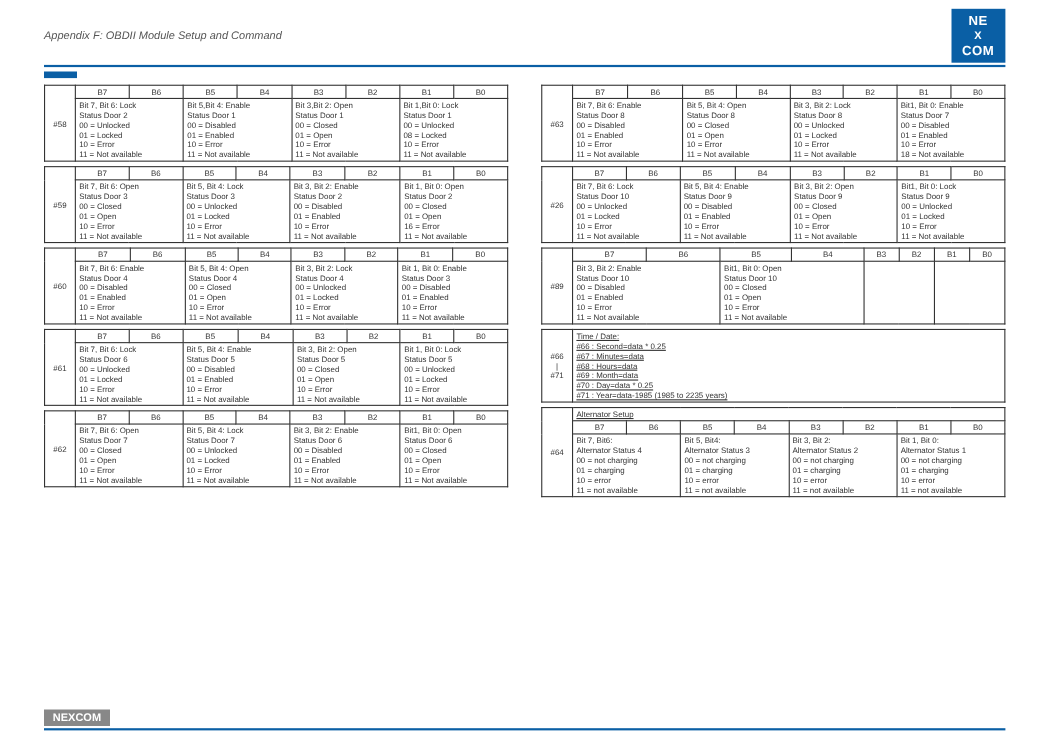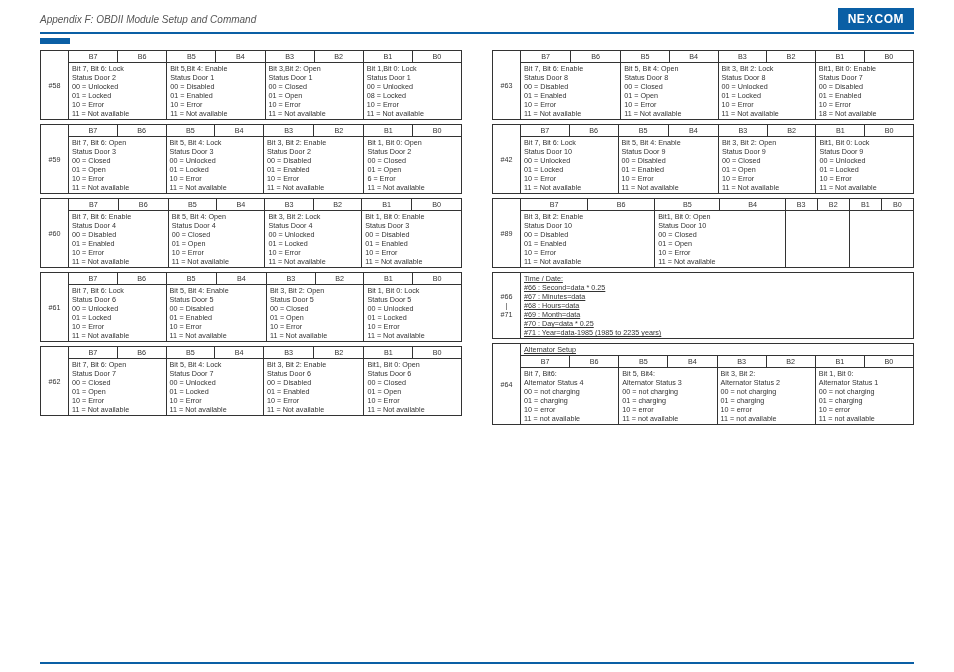--- a/index.html
+++ b/index.html
@@ -1,19 +1,19 @@
 <!DOCTYPE html>
 <html><head>
 <meta charset="utf-8">
 <style>
   * { box-sizing: border-box; margin: 0; padding: 0; }
   body { font-family: Arial, sans-serif; background: #fff; width: 954px; height: 672px; position: relative; color: #333; }
   .header { display: flex; justify-content: space-between; align-items: center; padding: 8px 40px 2px 40px; }
   .breadcrumb { font-size: 10px; color: #555; font-style: italic; }
-  .logo-top { background: #0a5fa5; color: #fff; font-weight: bold; font-size: 12px; padding: 4px 10px; letter-spacing: 0.5px; display:flex; align-items:center; gap:1px;}
+  .logo-top { background: #0a5fa5; color: #fff; font-weight: bold; font-size: 12px; padding: 4px 10px; letter-spacing: 0.5px; display:flex; align-items:center; gap:1px;flex-direction:column;}
   .logo-top .x { color:#fff; font-size:10px; }
   .hr-top { height: 2px; background: #0a5fa5; margin: 0 40px 2px 40px; }
   .accent { width: 30px; height: 6px; background: #0a5fa5; margin: 4px 0 6px 40px; }
   .content { display: flex; gap: 30px; padding: 0 40px; }
   .col { flex: 1; }
   table.reg { border-collapse: collapse; width: 100%; margin-bottom: 4px; font-size: 7.2px; line-height: 1.25; }
   table.reg td, table.reg th { border: 1px solid #333; padding: 1px 3px; vertical-align: top; text-align: left; }
   table.reg .rownum { text-align: center; vertical-align: middle; width: 28px; }
   .cellwrap { white-space: pre-line; }
   .freecell { padding: 2px 4px; text-decoration: underline; }
@@ -111,21 +111,21 @@
             <td colspan="2" class="cellwrap">Bit 3, Bit 2: Enable
 Status Door 2
 00 = Disabled
 01 = Enabled
 10 = Error
 11 = Not available</td>
             <td colspan="2" class="cellwrap">Bit 1, Bit 0: Open
 Status Door 2
 00 = Closed
 01 = Open
-6 = Error
+16 = Error
 11 = Not available</td>
           </tr>
         </tbody>
       </table>
       <table class="reg">
         <tbody>
           <tr>
             <td class="rownum" rowspan="2">#60</td>
             <td style="text-align:center">B7</td>
             <td style="text-align:center">B6</td>
@@ -285,21 +285,21 @@
 00 = Disabled
 01 = Enabled
 10 = Error
 18 = Not available</td>
           </tr>
         </tbody>
       </table>
       <table class="reg">
         <tbody>
           <tr>
-            <td class="rownum" rowspan="2">#42</td>
+            <td class="rownum" rowspan="2">#26</td>
             <td style="text-align:center">B7</td>
             <td style="text-align:center">B6</td>
             <td style="text-align:center">B5</td>
             <td style="text-align:center">B4</td>
             <td style="text-align:center">B3</td>
             <td style="text-align:center">B2</td>
             <td style="text-align:center">B1</td>
             <td style="text-align:center">B0</td>
           </tr>
           <tr>
@@ -416,14 +416,15 @@
 01 = charging
 10 = error
 11 = not available</td>
           </tr>
         </tbody>
       </table>
     </div>
 </div>
 
 <div class="footer">
+  <div><span class="logo-bot">NEXCOM</span></div>
   <div class="hr-bot"></div>
 </div>
 
 </body></html>

